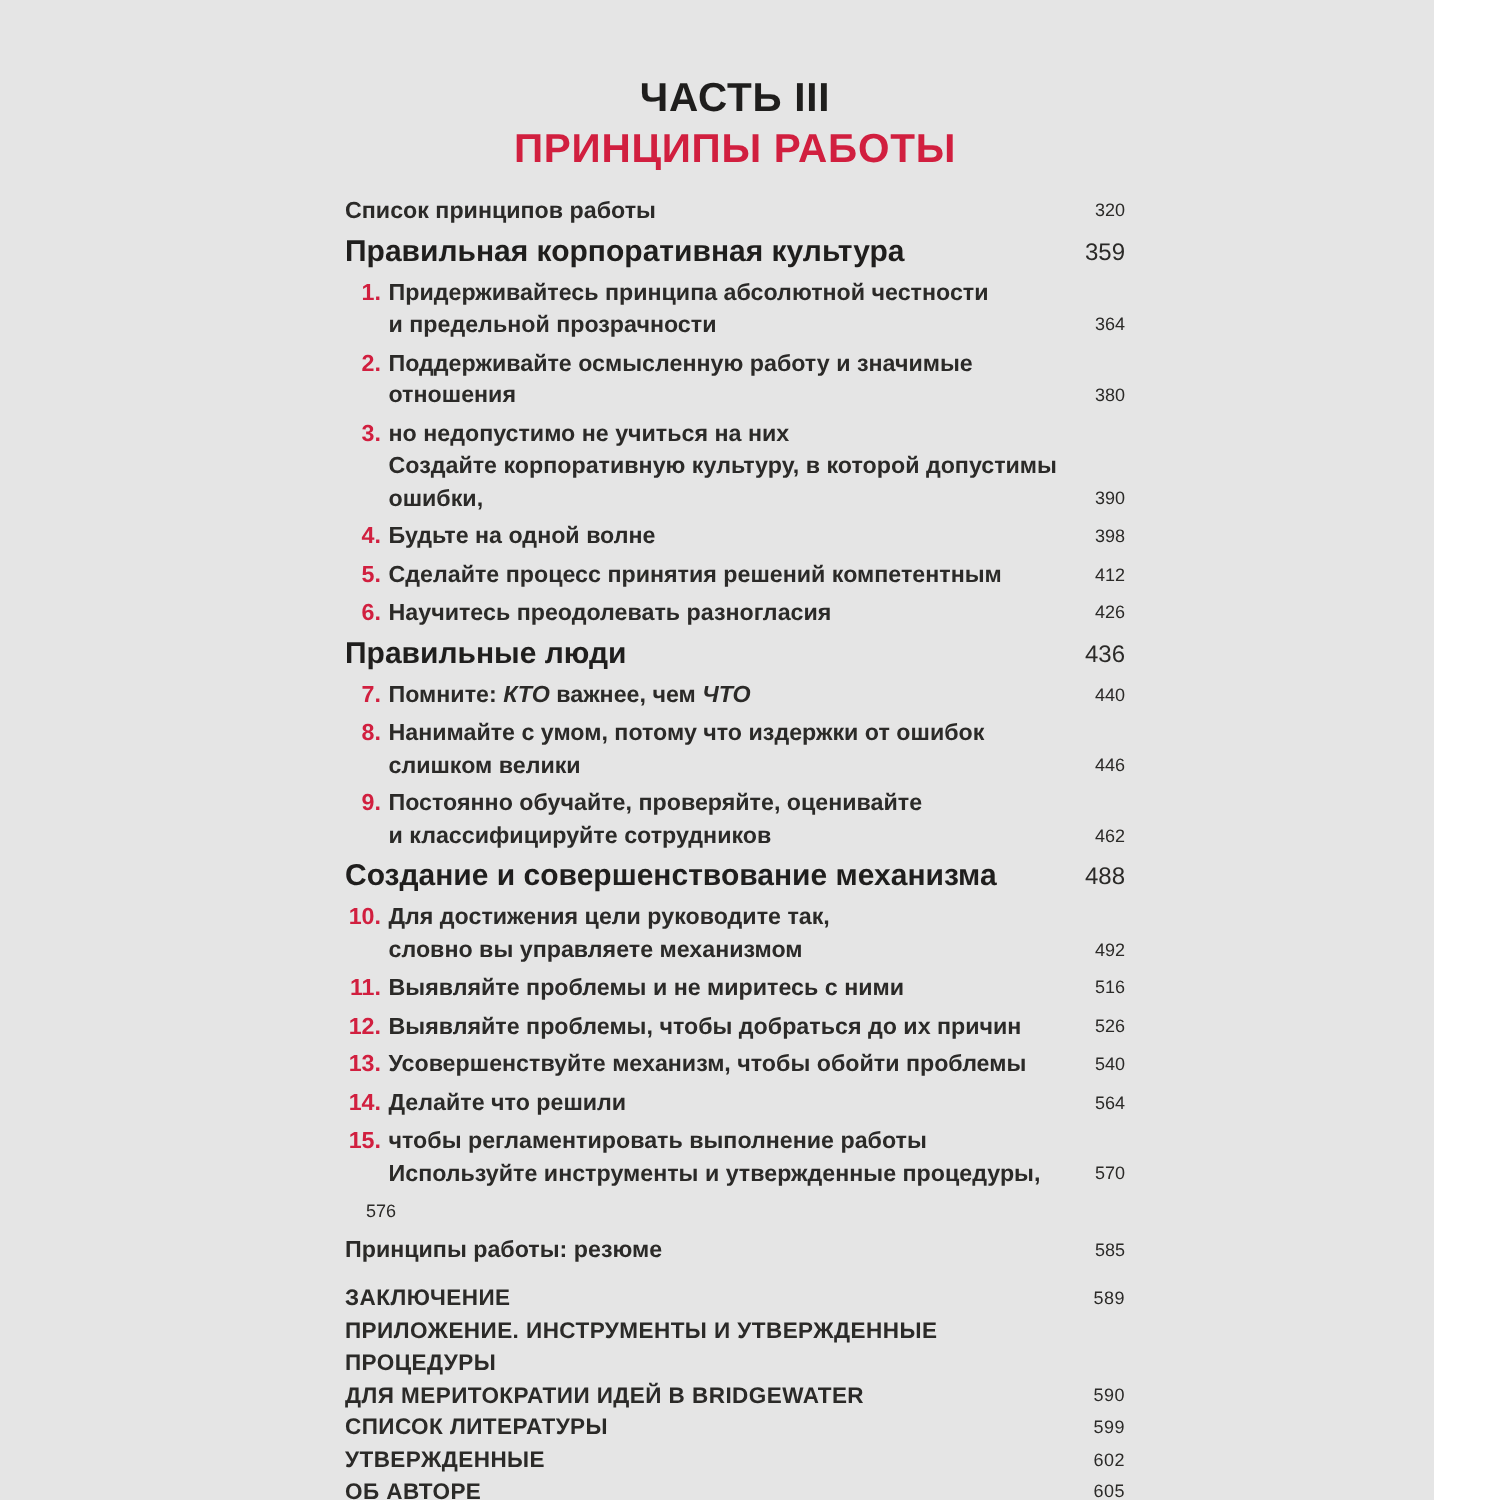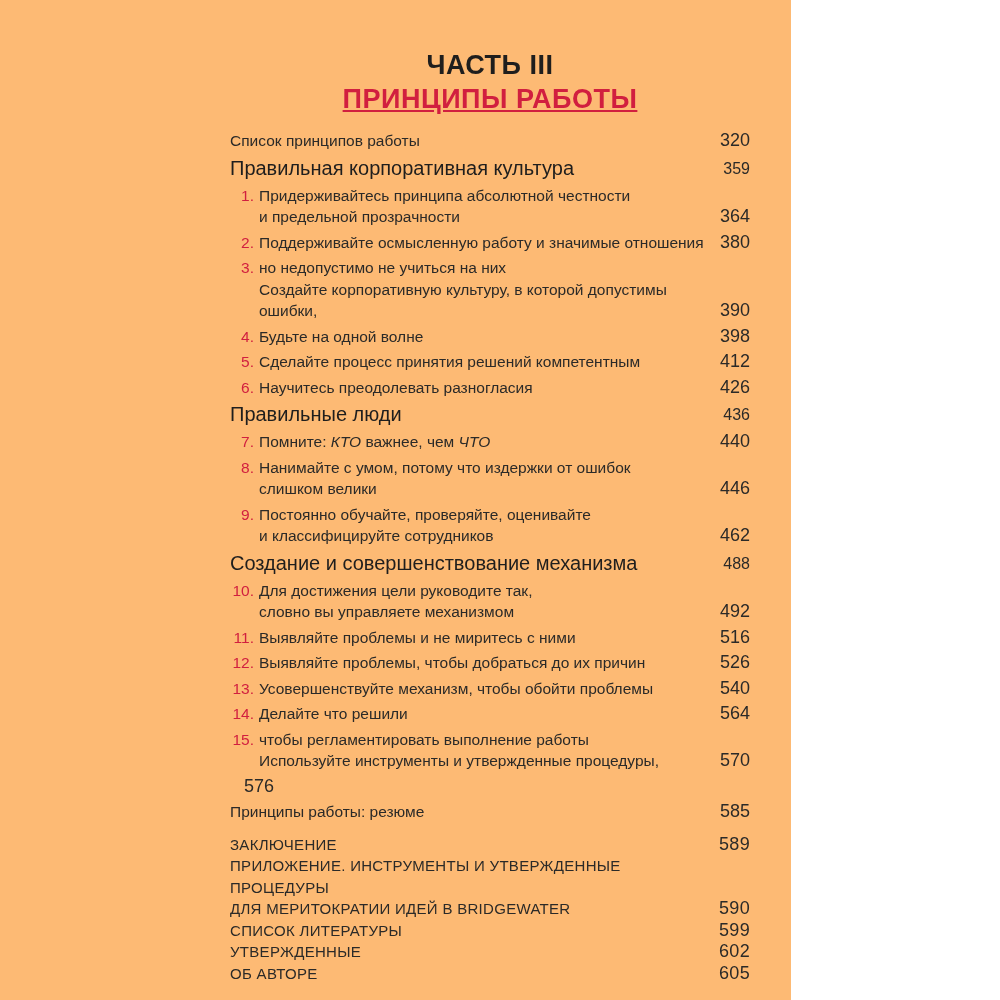--- a/index.html
+++ b/index.html
@@ -3,36 +3,36 @@
 <meta charset="utf-8">
 <style>
   :root{
     --accent:#d11f3f;
     --ink:#2b2a28;
     --ink-strong:#1f1e1d;
   }
   *{box-sizing:border-box;margin:0;padding:0;}
   html,body{background:#ffffff;}
   body{font-family:"Liberation Sans", sans-serif;color:var(--ink);}
-  .page{position:relative;width:791px;height:1000px;background:#fdba74;overflow:hidden;padding-left:40px;}
+  .page{position:relative;width:956px;height:1000px;background:#e5e5e5;overflow:hidden;padding-left:40px;}
   .content{position:absolute;left:230px;top:48px;width:520px;}
 
   
   .heading{text-align:center;margin-bottom:14px;}
   .part-label{font-size:27px;line-height:34px;font-weight:700;color:var(--ink-strong);letter-spacing:0.5px;}
-  .part-title{font-size:27px;line-height:34px;font-weight:700;color:var(--accent);letter-spacing:0.5px;text-decoration:underline;}
+  .part-title{font-size:27px;line-height:34px;font-weight:700;color:var(--accent);letter-spacing:0.5px;}
 
   
   .row{display:flex;justify-content:space-between;align-items:flex-end;margin-bottom:4px;
        font-size:15.5px;line-height:21.5px;}
-  .entry-left{display:flex;}
+  .entry-left{display:flex;font-weight:bold;}
   .num{display:inline-block;width:24px;text-align:right;margin-right:5px;color:var(--accent);flex:none;}
   .lines{flex:1;}
   .it{font-style:italic;}
-  .pg{margin-left:14px;white-space:nowrap;color:var(--ink);font-size:18px;}
+  .pg{margin-left:14px;white-space:nowrap;color:var(--ink);font-size:12px;}
 
   .row.plain{}
   .row.section{font-size:20px;line-height:25px;color:var(--ink-strong);margin-top:0;margin-bottom:4px;gap:20px;}
   .row.section .pg{font-size:16px;}
   .row.caps{font-size:15px;line-height:21.5px;letter-spacing:0.3px;margin-bottom:0;}
   .row.plain + .row.caps{margin-top:11px;}
   .row.summary{margin-bottom:5px;}
 </style>
 </head>
 <body>

